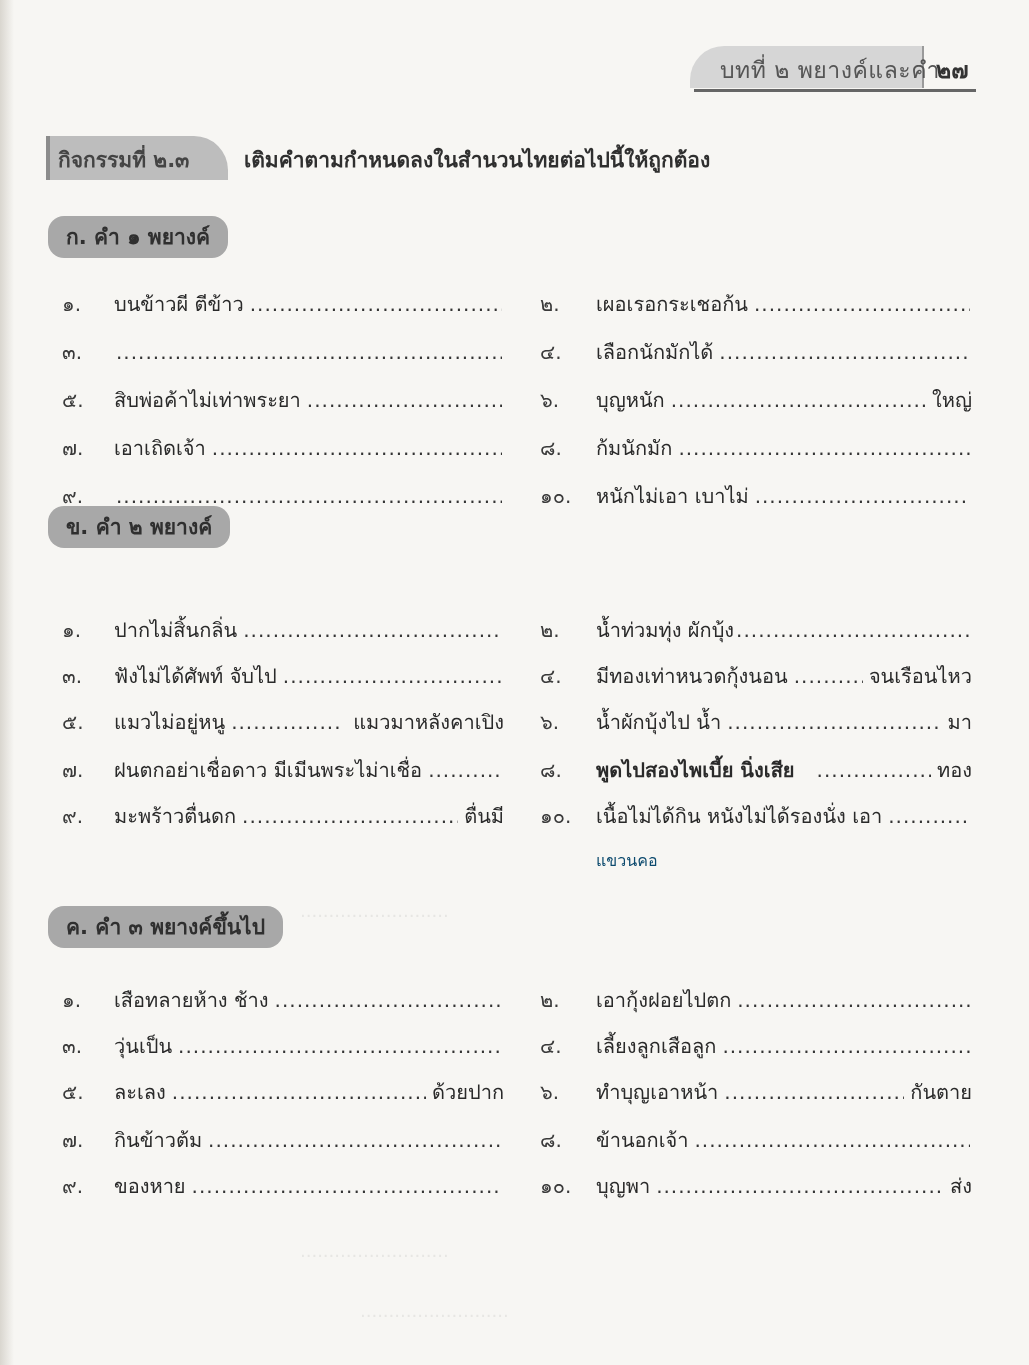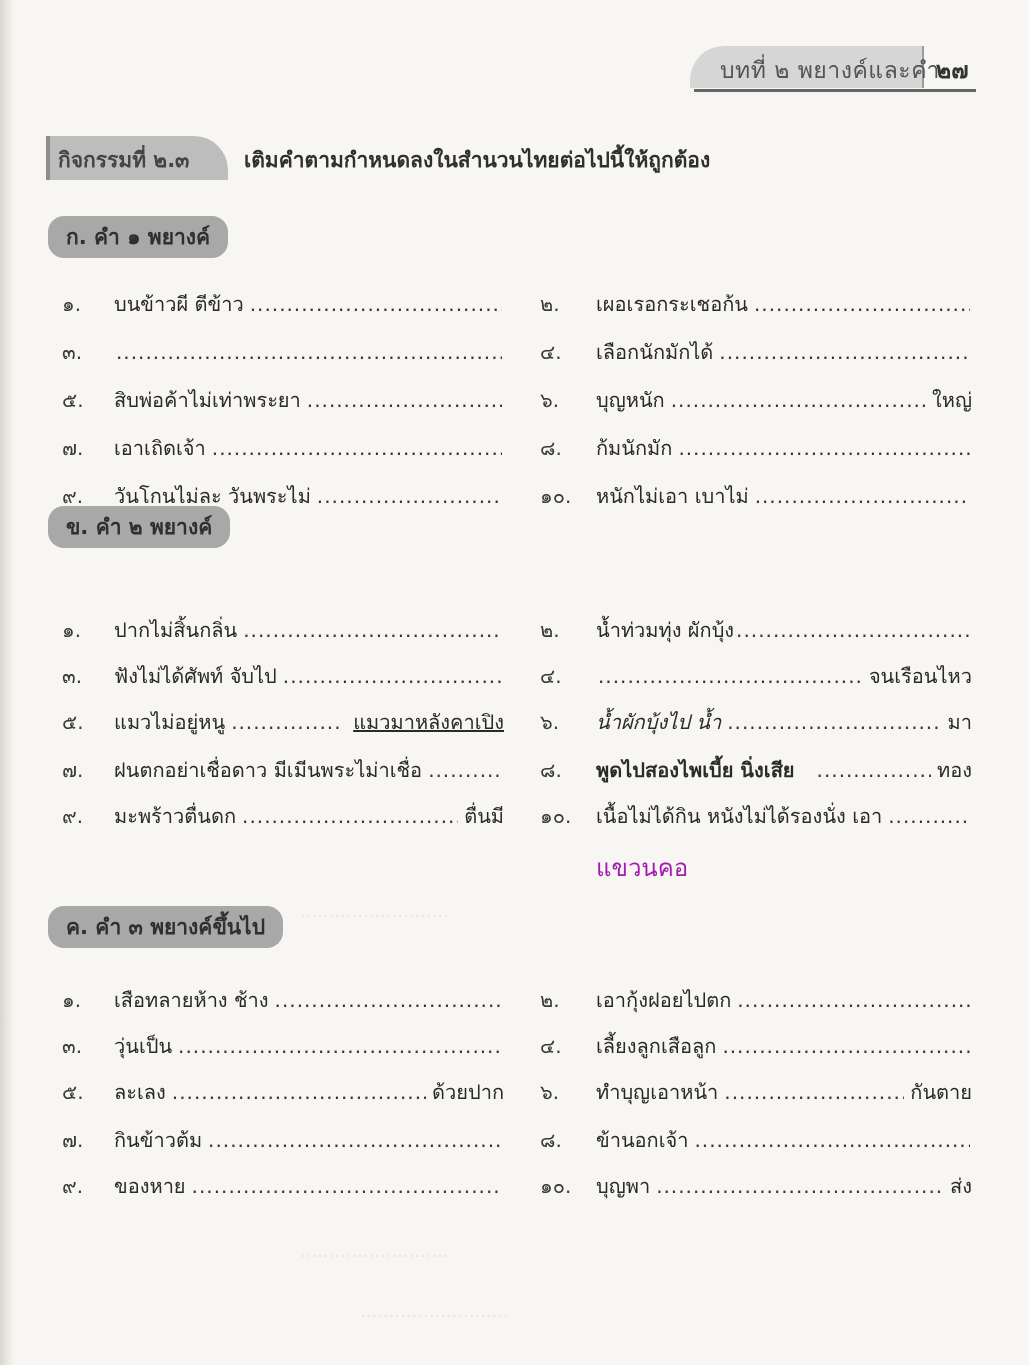--- a/index.html
+++ b/index.html
@@ -61,21 +61,21 @@
     display: flex; align-items: baseline;
   }
   .item .num { display: inline-block; width: 52px; color: #3a3a3a; }
   .item.right .num { width: 56px; }
   .item .pre, .item .post { display: inline-block; }
   .item .dots {
     flex: 1; overflow: hidden; letter-spacing: 1px; color: #333; margin: 0 2px;
   }
   .left { left: 62px; width: 442px; }
   .right { left: 540px; width: 432px; }
-  .cont { position: absolute; left: 596px; font-size: 24px; color: #a21caf; }
+  .cont { position: absolute; left: 596px; font-size: 16px; color: #0c4a6e; }
   .ghost {
     position: absolute; font-size: 18px; color: rgba(120,120,120,0.13);
     transform: scaleX(-1); white-space: nowrap;
   }
 </style>
 </head>
 <body>
 
 <div class="page-shadow"></div>
 
@@ -140,21 +140,20 @@
     <span class="post"></span>
 </div>
 <div class="item right" style="top:432px;">
   <span class="num">๘.</span>
     <span class="pre" style="margin-right: 4px;">ก้มนักมัก</span>
     <span class="dots">......................................................................................................</span>
     <span class="post"></span>
 </div>
 <div class="item left" style="top:480px;">
   <span class="num">๙.</span>
-    <span class="pre" style="margin-right: 4px;">วันโกนไม่ละ วันพระไม่</span>
     <span class="dots">......................................................................................................</span>
     <span class="post"></span>
 </div>
 <div class="item right" style="top:480px;">
   <span class="num">๑๐.</span>
     <span class="pre" style="margin-right: 4px;">หนักไม่เอา เบาไม่</span>
     <span class="dots">......................................................................................................</span>
     <span class="post"></span>
 </div>
 
@@ -173,32 +172,33 @@
     <span class="post"></span>
 </div>
 <div class="item left" style="top:660px;">
   <span class="num">๓.</span>
     <span class="pre" style="margin-right: 4px;">ฟังไม่ได้ศัพท์ จับไป</span>
     <span class="dots">......................................................................................................</span>
     <span class="post"></span>
 </div>
 <div class="item right" style="top:660px;">
   <span class="num">๔.</span>
+    <span class="pre" style="margin-right: 4px;">มีทองเท่าหนวดกุ้งนอน</span>
     <span class="dots">......................................................................................................</span>
     <span class="post" style="margin-left: 4px;">จนเรือนไหว</span>
 </div>
 <div class="item left" style="top:706px;">
   <span class="num">๕.</span>
     <span class="pre" style="margin-right: 4px;">แมวไม่อยู่หนู</span>
     <span class="dots">......................................................................................................</span>
-    <span class="post" style="margin-left: 12px; text-decoration: underline;">แมวมาหลังคาเปิง</span>
+    <span class="post" style="margin-left: 12px;">แมวมาหลังคาเปิง</span>
 </div>
 <div class="item right" style="top:706px;">
   <span class="num">๖.</span>
-    <span class="pre" style="margin-right: 4px; font-style: italic;">น้ำผักบุ้งไป น้ำ</span>
+    <span class="pre" style="margin-right: 4px;">น้ำผักบุ้งไป น้ำ</span>
     <span class="dots">......................................................................................................</span>
     <span class="post" style="margin-left: 4px;">มา</span>
 </div>
 <div class="item left" style="top:754px;">
   <span class="num">๗.</span>
     <span class="pre" style="margin-right: 4px;">ฝนตกอย่าเชื่อดาว มีเมีนพระไม่าเชื่อ</span>
     <span class="dots">......................................................................................................</span>
     <span class="post"></span>
 </div>
 <div class="item right" style="top:754px;">

